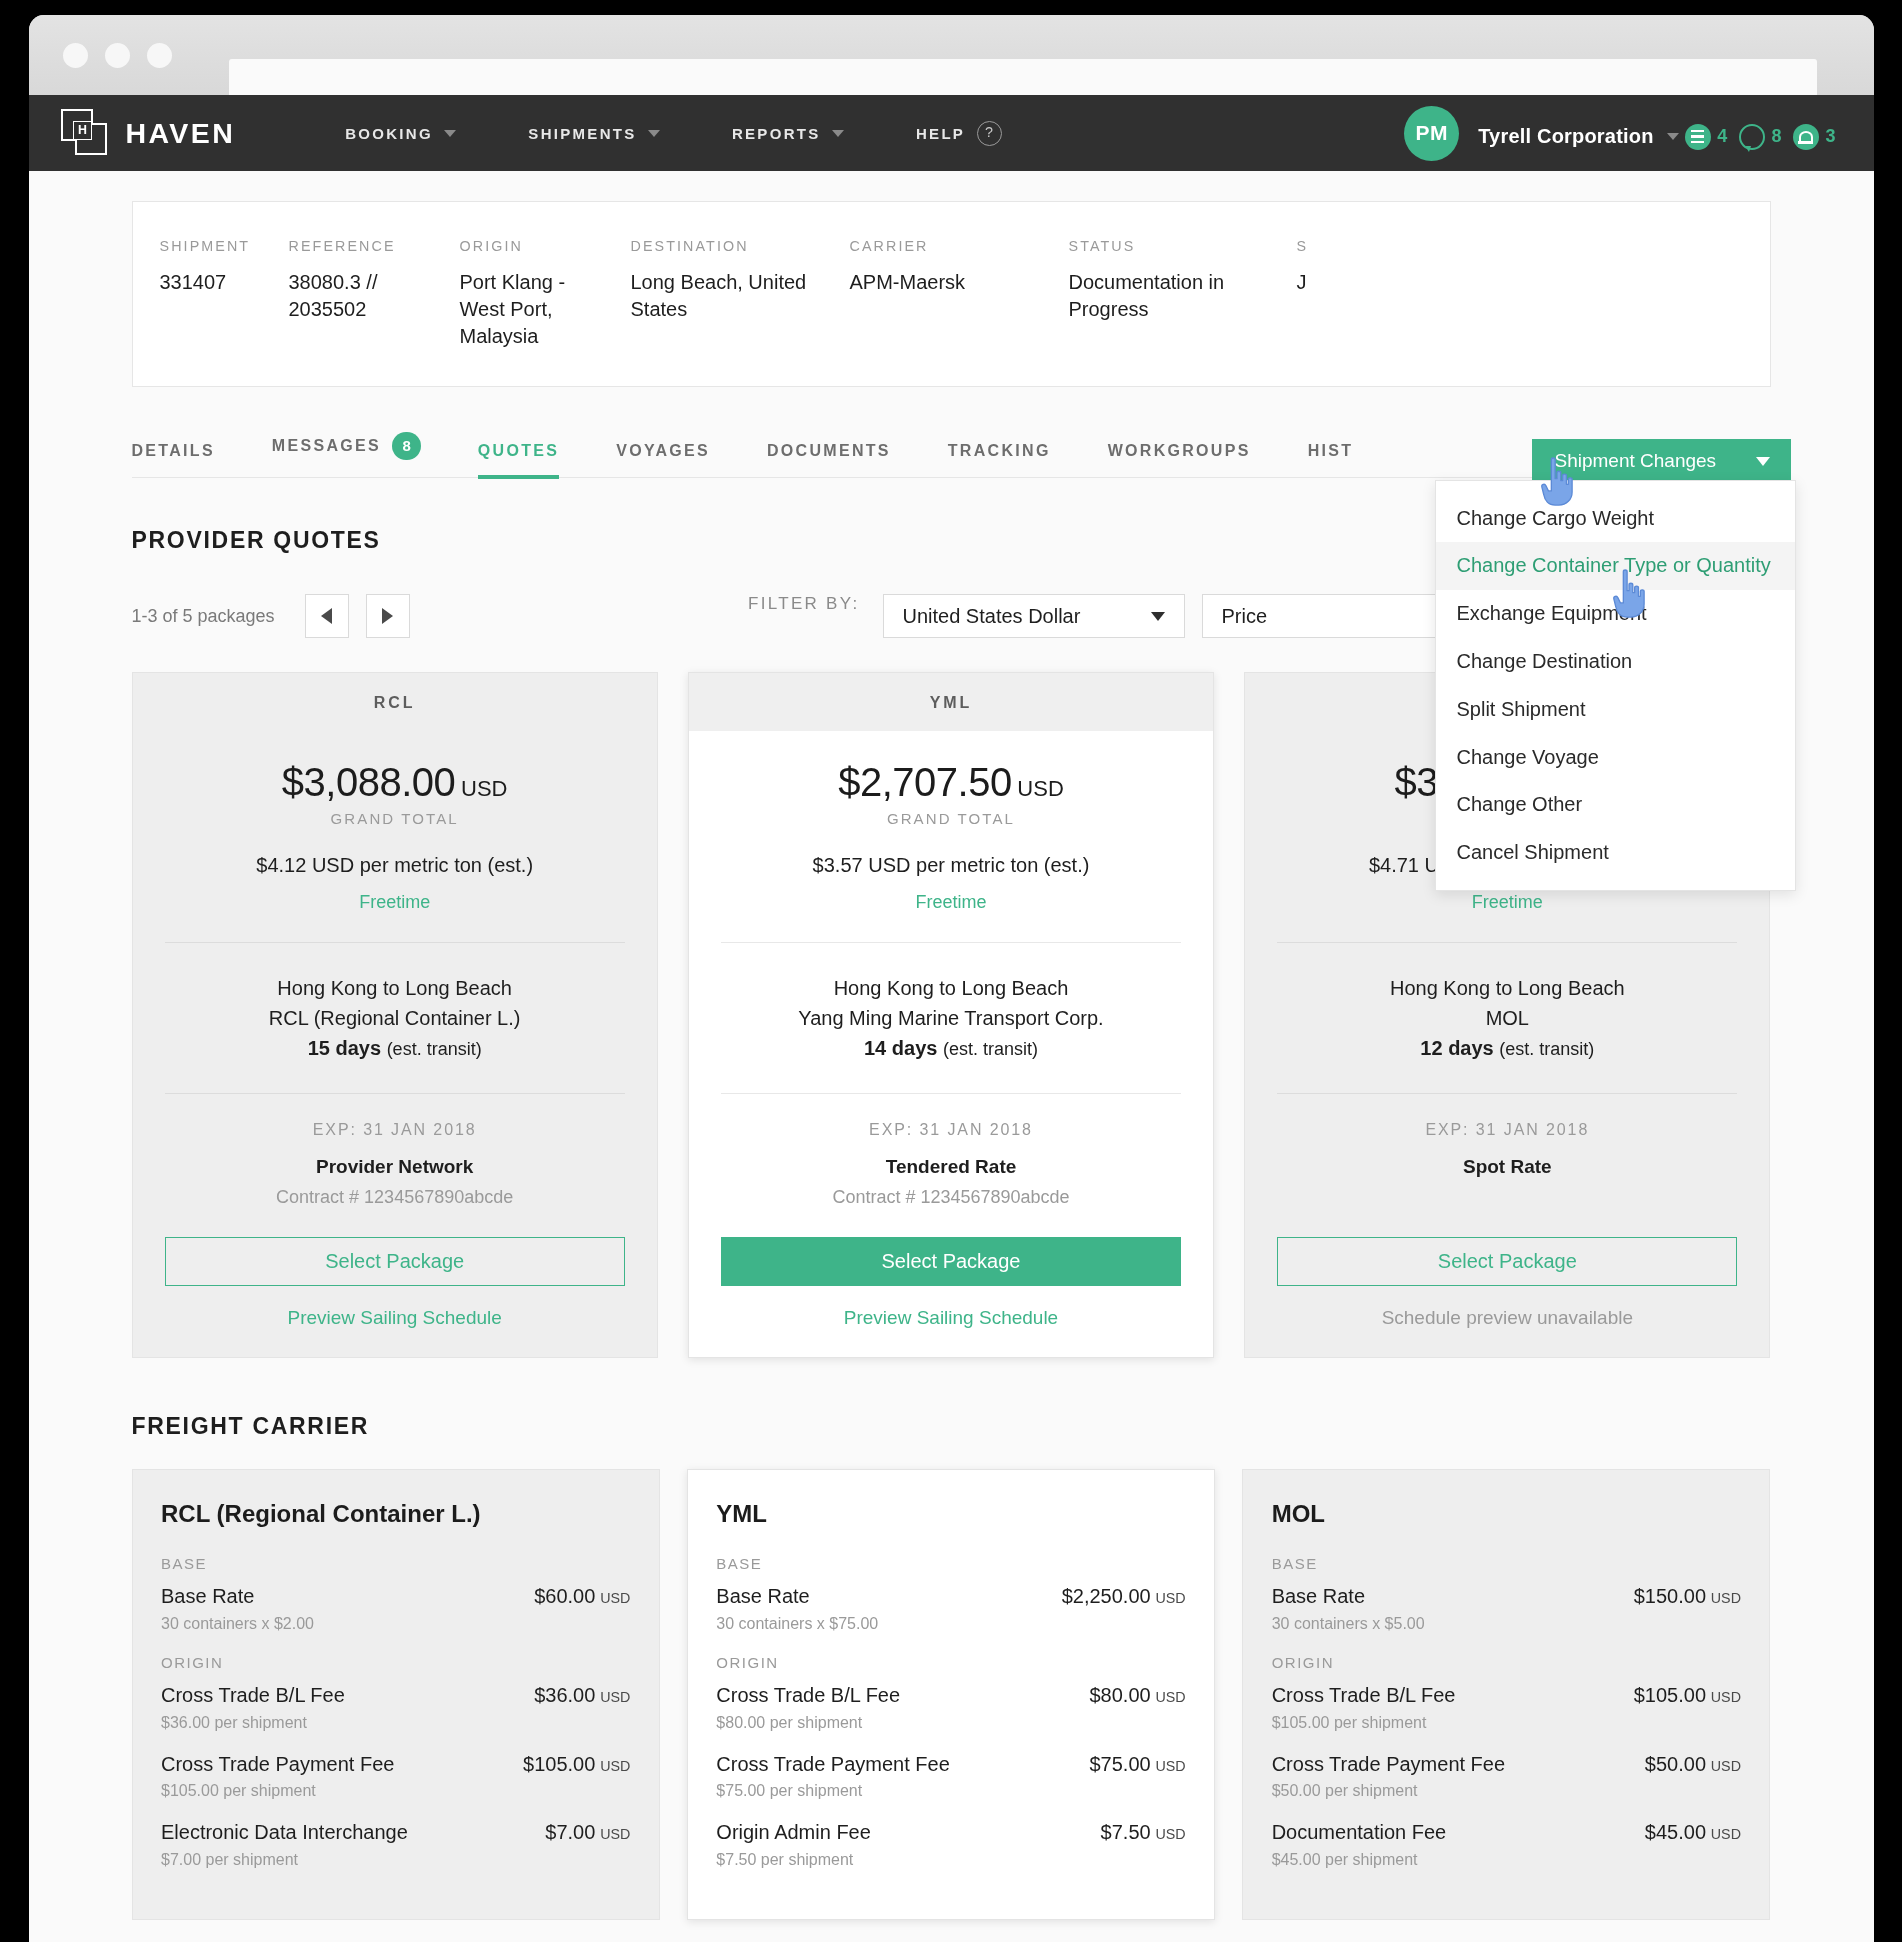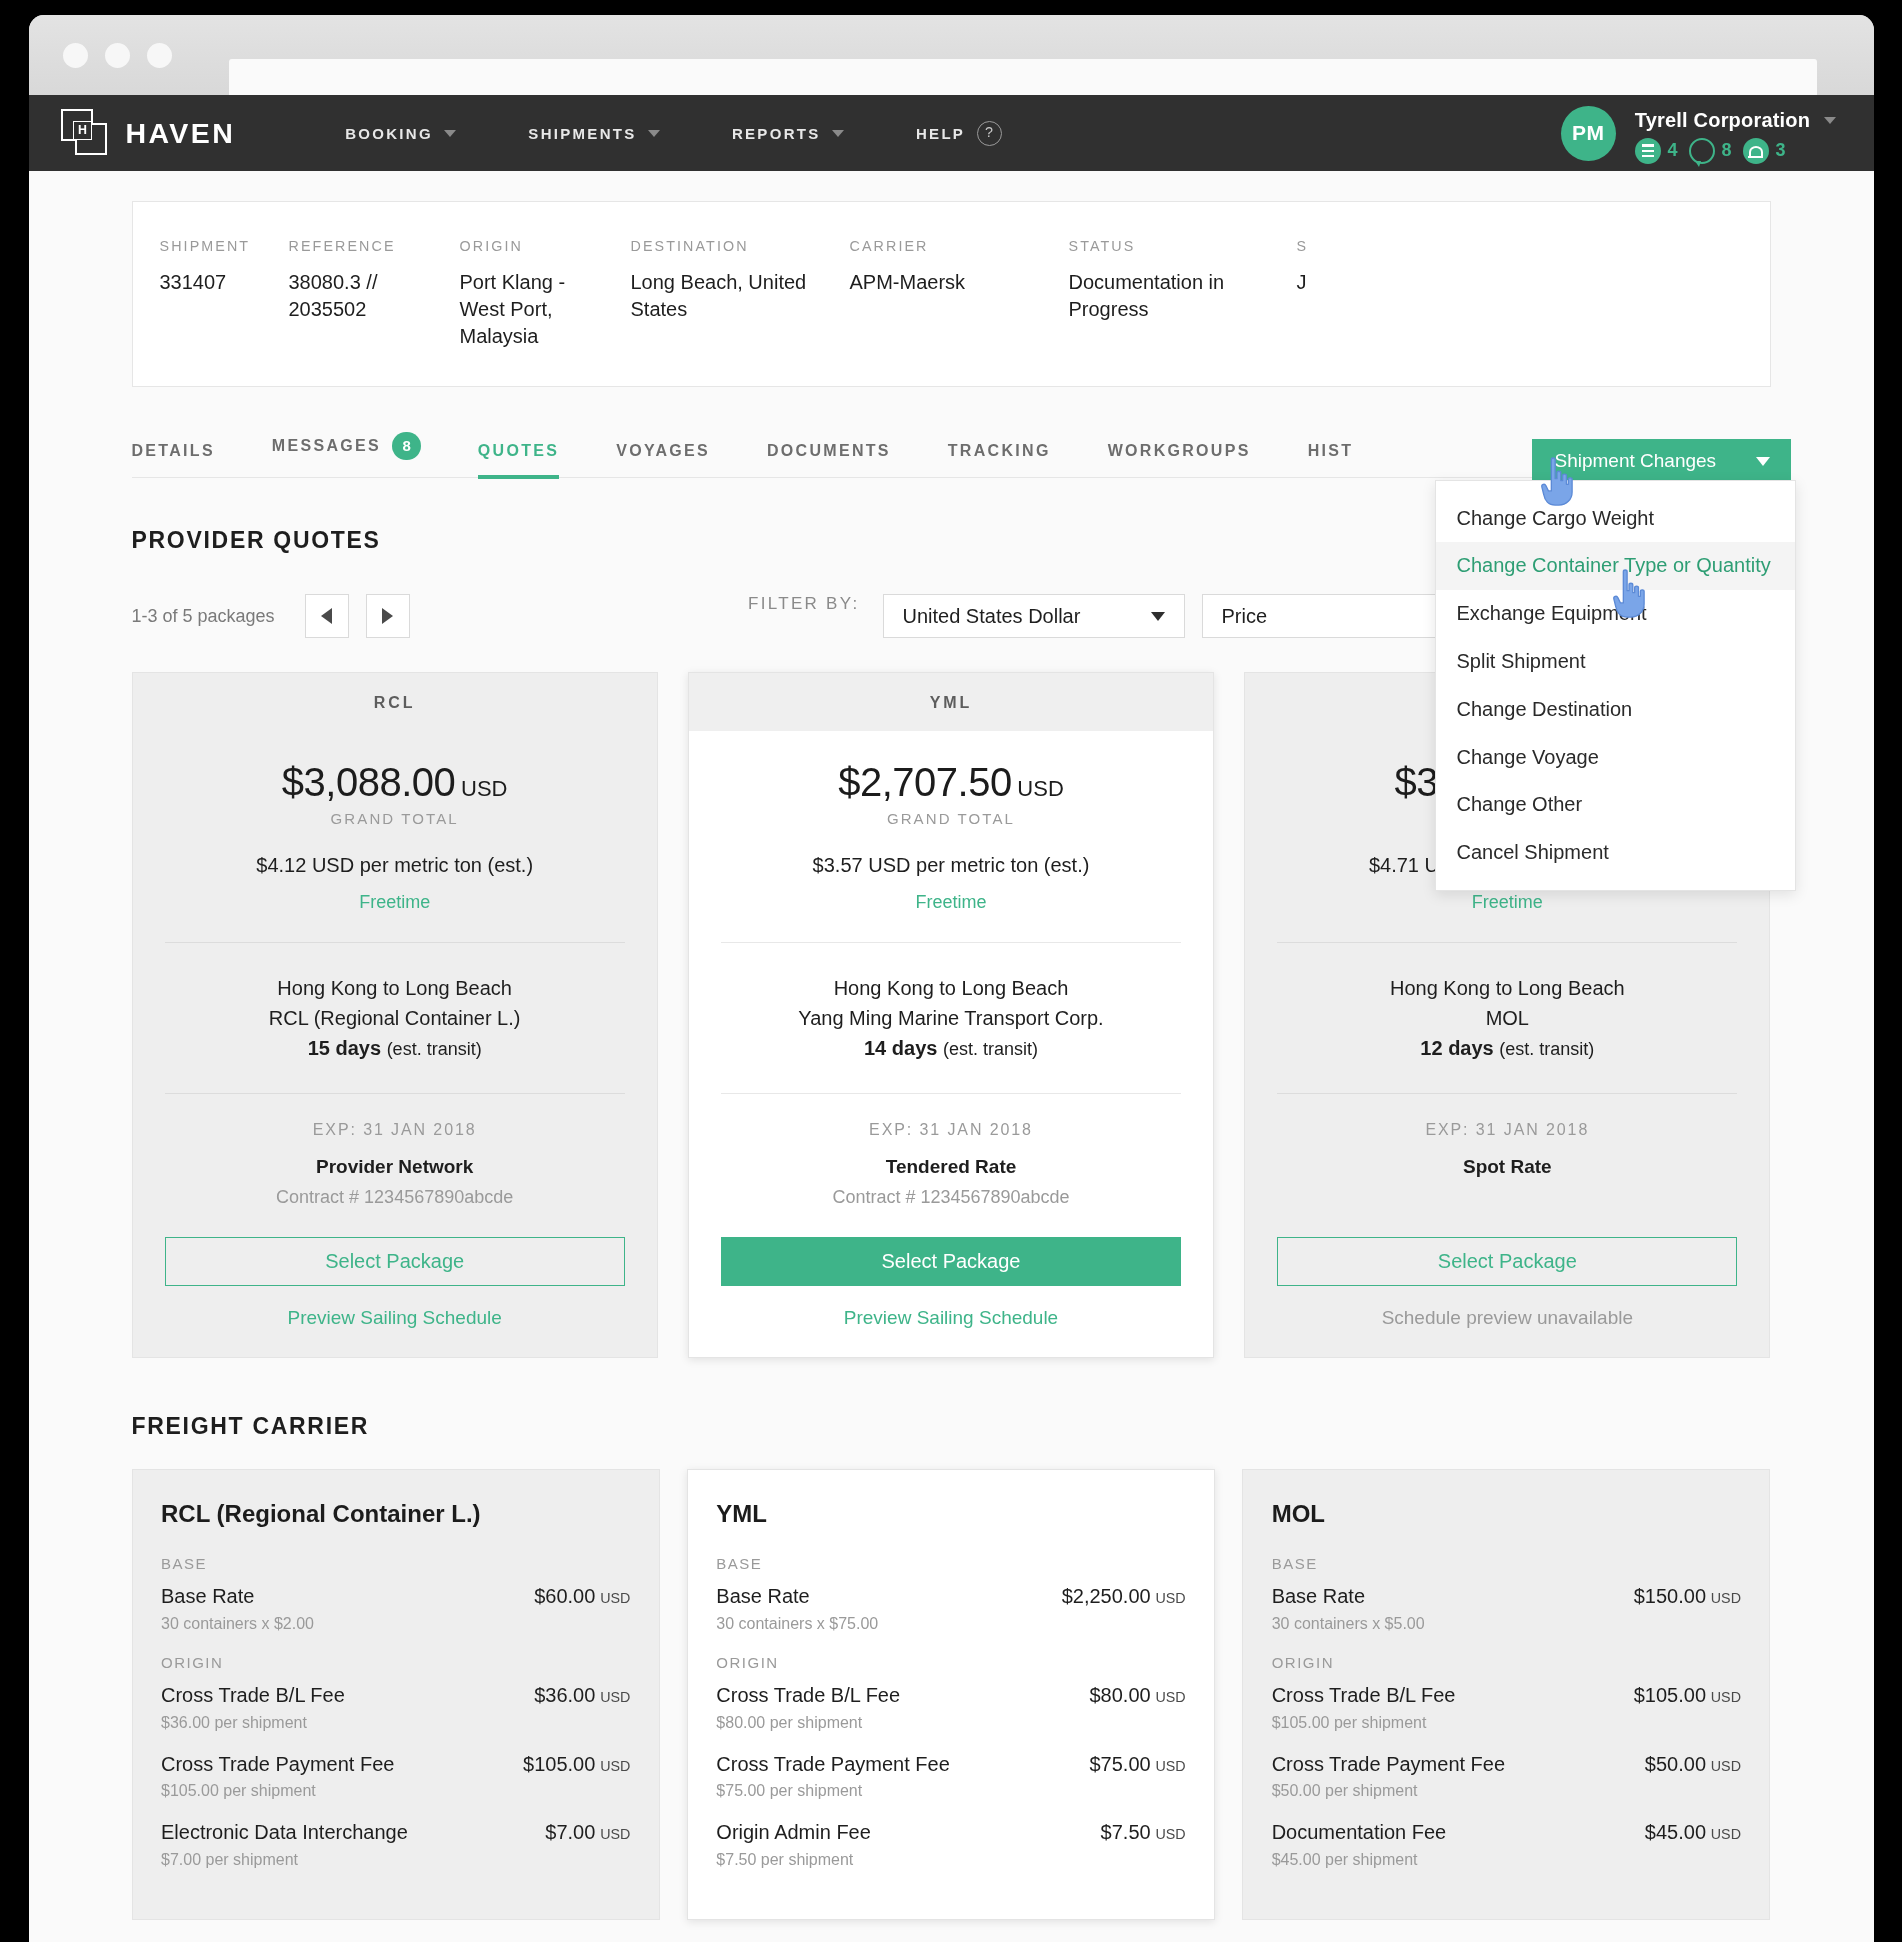--- a/index.html
+++ b/index.html
@@ -99,21 +99,21 @@
   #user-area {
     margin-left: auto; display: flex; align-items: center; gap: 19px;
   }
   #avatar {
     width: 55px; height: 55px; border-radius: 50%;
     background: #3eb489; color: #ffffff;
     font-size: 21px; font-weight: bold;
     display: flex; align-items: center; justify-content: center;
     letter-spacing: 0.5px;
   }
-  #user-meta { display: flex; flex-direction: column; gap: 5.7px; margin-top: 7px; }
+  #user-meta { display: flex; gap: 5.7px; margin-top: 7px; }
   #user-name-row { display: flex; align-items: center; gap: 13.3px; }
   #user-name {
     color: #ffffff; font-size: 20px; font-weight: bold; letter-spacing: 0.2px;
   }
   #badge-row { display: flex; align-items: center; gap: 11.4px; }
   .badge { display: flex; align-items: center; gap: 6.7px; }
   .badge-ico {
     width: 26px; height: 26px; border-radius: 50%;
     background: #3eb489; position: relative;
     display: flex; align-items: center; justify-content: center;
@@ -732,22 +732,22 @@
 
       <div id="shipment-changes-btn">
         <span>Shipment Changes</span>
         <span class="sel-caret"></span>
       </div>
 
       <div id="changes-menu">
         <div class="menu-item">Change Cargo Weight</div>
         <div class="menu-item highlighted">Change Container Type or Quantity</div>
         <div class="menu-item">Exchange Equipment</div>
+        <div class="menu-item">Change Destination</div>
         <div class="menu-item">Split Shipment</div>
-        <div class="menu-item">Change Destination</div>
         <div class="menu-item">Change Voyage</div>
         <div class="menu-item">Change Other</div>
         <div class="menu-item">Cancel Shipment</div>
       </div>
 
       <svg class="cursor-hand" id="cursor-1" width="38" height="51" viewBox="0 0 40 54">
         <path d="M14 4 C14 1.5 18 1.5 18 4 L18 24 L20 24 L20 18 C20 15.5 24 15.5 24 18 L24 26 L26 26 L26 21 C26 18.5 30 18.5 30 21 L30 30 L32 30 L32 25 C32 22.5 36 22.5 36 25 L36 38 C36 46 30 52 22 52 L18 52 C11 52 7 47 6 41 L4 33 C3.2 30.2 7 28.6 8.2 31.4 L11 37 L14 37 Z" fill="#7aa5e8" stroke="#5c8ad6" stroke-width="1.4" stroke-linejoin="round"></path>
       </svg>
       <svg class="cursor-hand" id="cursor-2" width="38" height="51" viewBox="0 0 40 54">
         <path d="M14 4 C14 1.5 18 1.5 18 4 L18 24 L20 24 L20 18 C20 15.5 24 15.5 24 18 L24 26 L26 26 L26 21 C26 18.5 30 18.5 30 21 L30 30 L32 30 L32 25 C32 22.5 36 22.5 36 25 L36 38 C36 46 30 52 22 52 L18 52 C11 52 7 47 6 41 L4 33 C3.2 30.2 7 28.6 8.2 31.4 L11 37 L14 37 Z" fill="#7aa5e8" stroke="#5c8ad6" stroke-width="1.4" stroke-linejoin="round"></path>

